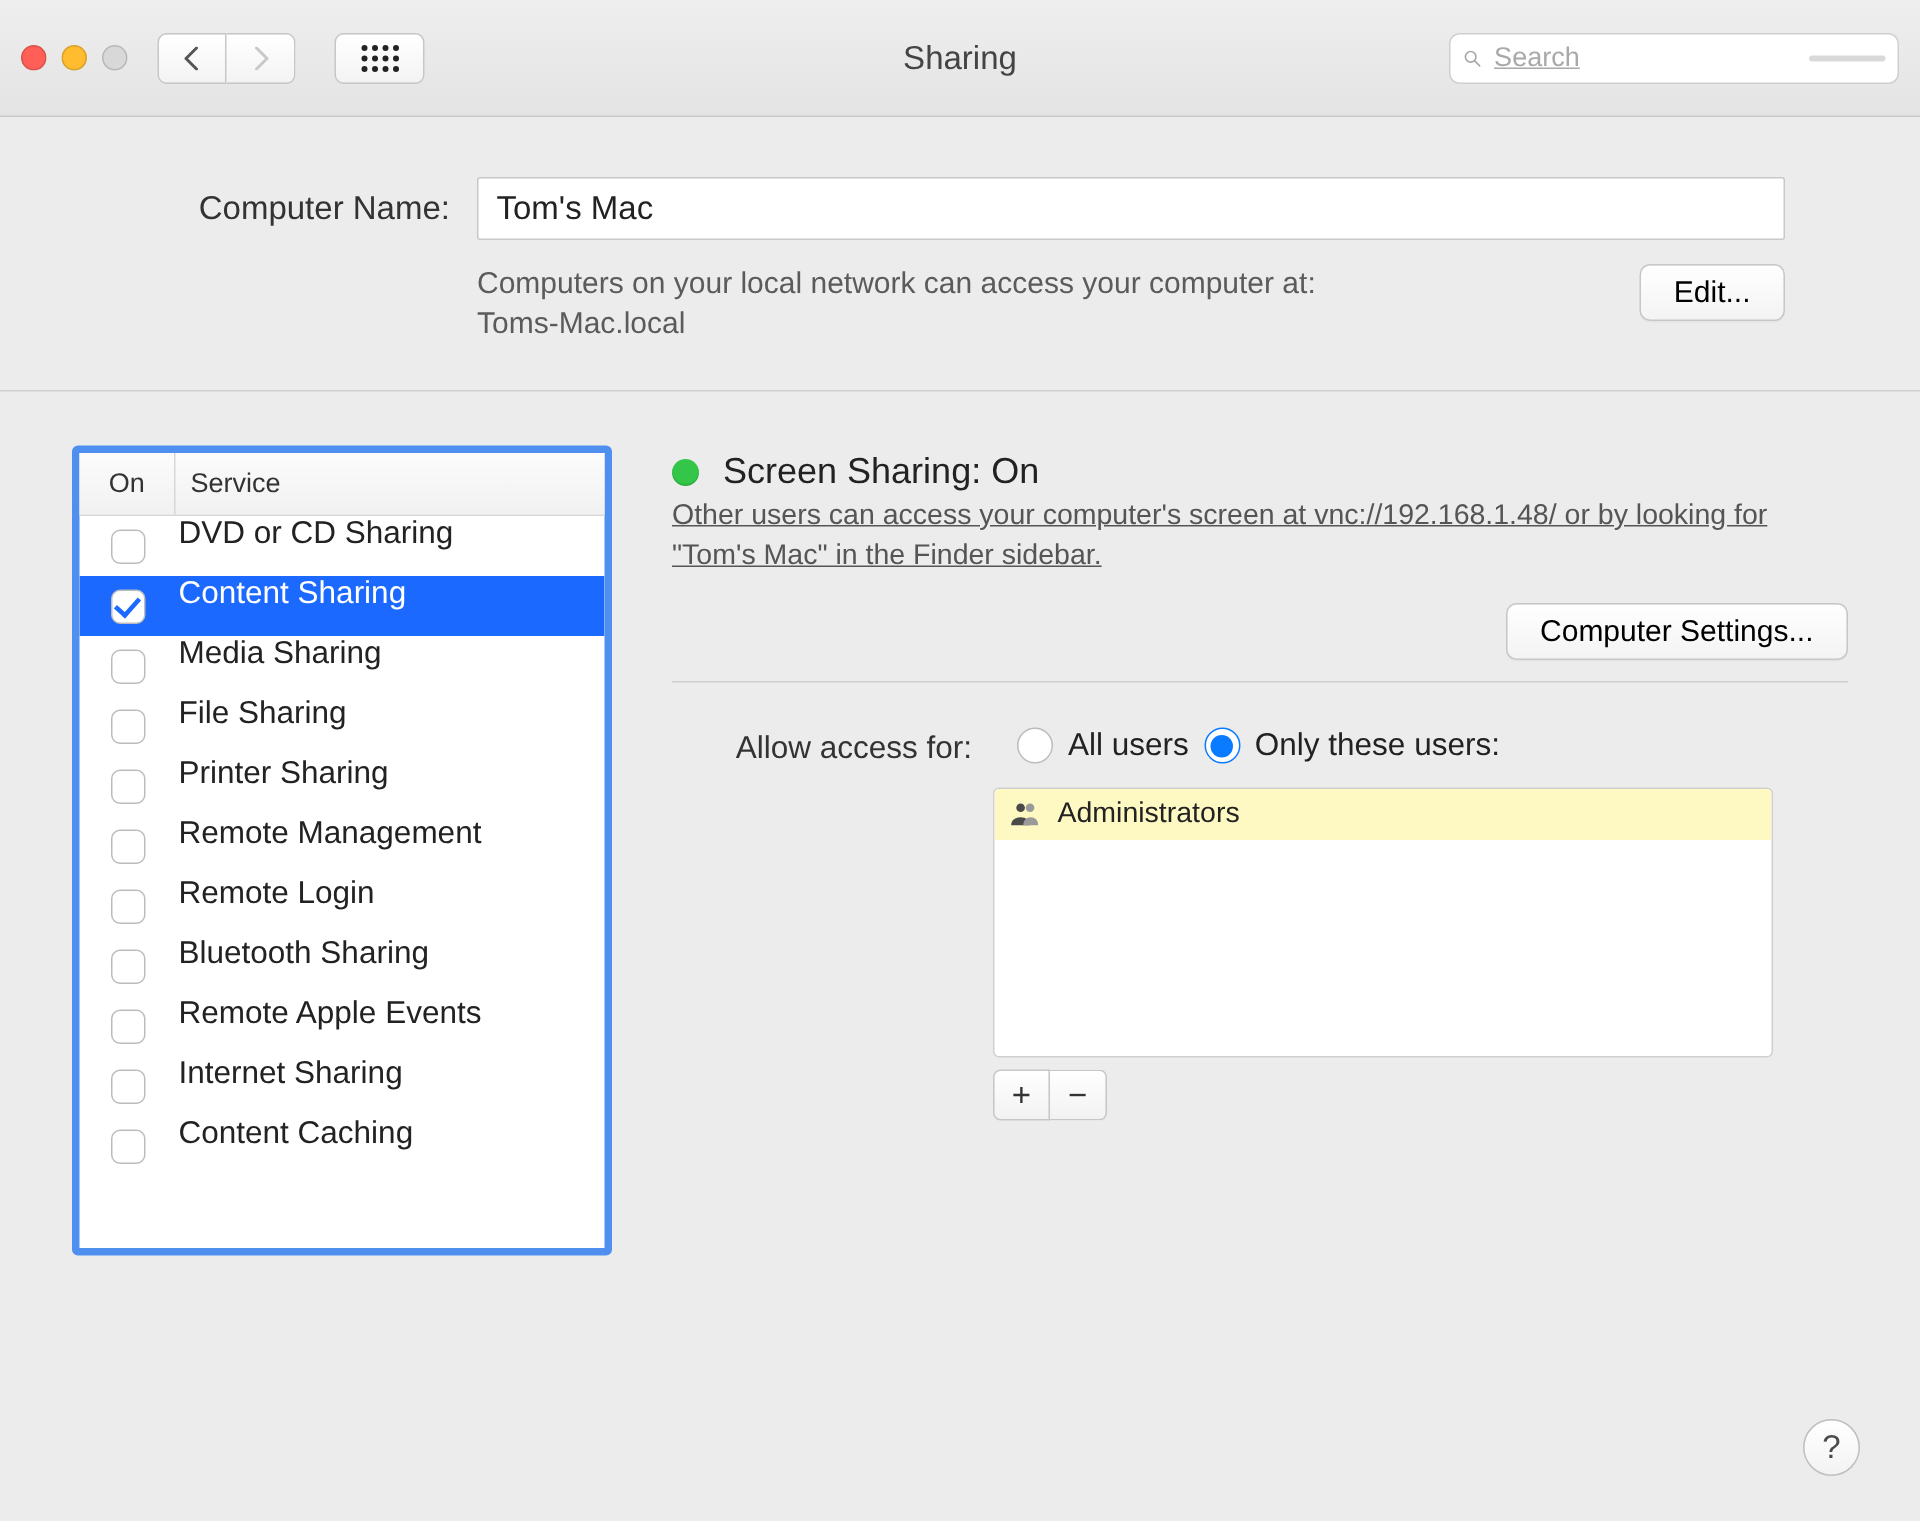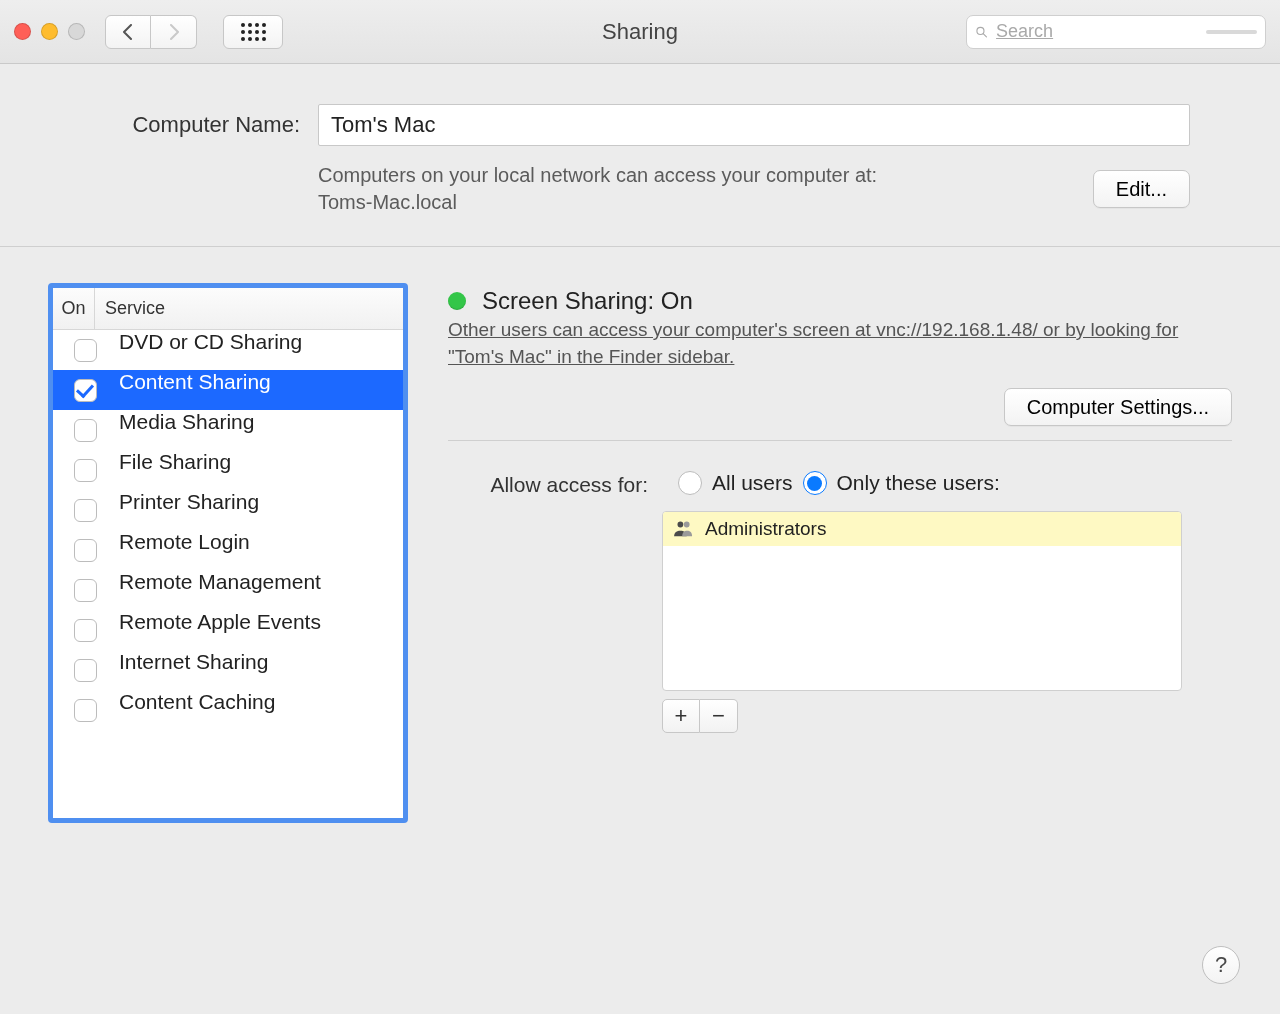--- a/index.html
+++ b/index.html
@@ -7,21 +7,21 @@
   body {
     font-family: -apple-system, "Helvetica Neue", Arial, sans-serif;
     background:#ececec;
     width:1280px; height:1014px;
     overflow:hidden;
     color:#222;
   }
 
   
   .titlebar {
-    height:64px;
+    height:78px;
     background:linear-gradient(#eeeeee,#e4e4e4);
     border-bottom:1px solid #c9c9c9;
     display:flex;
     align-items:center;
     padding:0 14px;
     gap:12px;
     position:relative;
   }
   .traffic { display:flex; gap:10px; align-items:center; margin-right:8px;}
   .tl { width:17px; height:17px; border-radius:50%; border:1px solid rgba(0,0,0,.15);}
@@ -65,21 +65,21 @@
   .clearslot{ width:70px; height:4px; border-radius:2px; background:#d9d9d9; }
 
   
   .upper { padding:40px 90px 30px 90px; }
   .namerow{ display:flex; align-items:center; gap:18px; }
   .namerow label{ font-size:22px; color:#333;}
   .namefield{
     flex:1; height:42px; border:1px solid #c8c8c8; background:#fff; border-radius:2px;
     font-size:22px; padding:0 12px; color:#222;
   }
-  .hintrow{ display:flex; align-items:center; gap:18px; margin-top:16px;}
+  .hintrow{ display:flex; align-items:flex-start; gap:18px; margin-top:16px;}
   .hintrow .spacer{ width:210px; flex:0 0 210px;}
   .hinttxt{ font-size:20px; color:#5b5b5b; line-height:1.35;}
   .macbtn{
     height:38px; padding:0 22px; font-size:20px;
     background:linear-gradient(#ffffff,#f3f3f3);
     border:1px solid #c7c7c7; border-radius:7px;
     box-shadow:0 1px 0 rgba(0,0,0,.03);
     white-space:nowrap;
   }
 
@@ -97,21 +97,21 @@
     border:5px solid #4f8ff0; border-radius:4px;
     background:#fff;
     display:flex; flex-direction:column;
     height:540px;
   }
   .svchead{
     display:flex; border-bottom:1px solid #d7d7d7;
     background:linear-gradient(#fcfcfc,#f1f1f1);
     height:42px; align-items:stretch;
   }
-  .svchead .col-on{width:42px; display:flex; align-items:center; justify-content:center; border-right:1px solid #d7d7d7; font-size:18px; color:#333;}
+  .svchead .col-on{width:64px; display:flex; align-items:center; justify-content:center; border-right:1px solid #d7d7d7; font-size:18px; color:#333;}
   .svchead .col-sv{flex:1; display:flex; align-items:center; padding-left:10px; font-size:18px; color:#333;}
   .svclist{ flex:1; overflow:auto;}
   .svcrow{
     display:flex; height:40px;
     padding-left:0;
   }
   .svcrow.selected{ background:#1c69ff; color:#fff;}
   .svcrow .cb{
     width:64px; display:flex; justify-content:center; align-items:center;
   }
@@ -279,27 +279,33 @@
         <div class="svcrow">
           <div class="cb">
             <div class="checkbox"></div>
           </div>
           <div class="lbl">Printer Sharing</div>
         </div>
         <div class="svcrow">
           <div class="cb">
             <div class="checkbox"></div>
           </div>
+          <div class="lbl">Remote Management</div>
+        </div>
+        <div class="svcrow">
+          <div class="cb">
+            <div class="checkbox"></div>
+          </div>
           <div class="lbl">Remote Login</div>
         </div>
         <div class="svcrow">
           <div class="cb">
             <div class="checkbox"></div>
           </div>
-          <div class="lbl">Remote Management</div>
+          <div class="lbl">Bluetooth Sharing</div>
         </div>
         <div class="svcrow">
           <div class="cb">
             <div class="checkbox"></div>
           </div>
           <div class="lbl">Remote Apple Events</div>
         </div>
         <div class="svcrow">
           <div class="cb">
             <div class="checkbox"></div>

